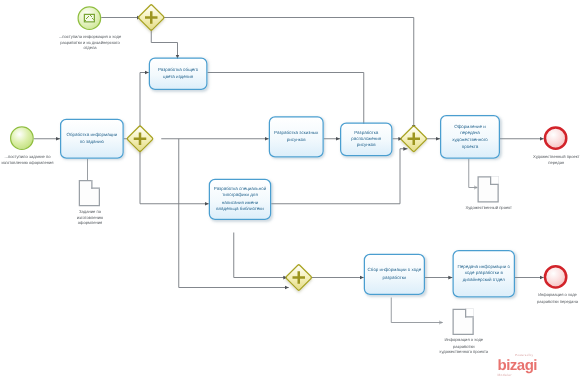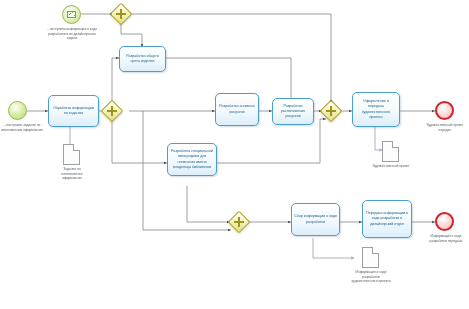--- a/index.html
+++ b/index.html
@@ -304,14 +304,19 @@
   <div class="doc" style="left:382px; top:141px; width:17px; height:21px;">
     <div class="fold"></div>
   </div>
   <div class="label" style="left:372px; top:164px; width:38px;">Художественный проект</div>
 
   <div class="doc" style="left:362px; top:247px; width:17px; height:21px;">
     <div class="fold"></div>
   </div>
   <div class="label" style="left:349px; top:270px; width:44px;">Информация о ходе разработки художественного проекта</div>
 
+  <div class="logo" style="left:398px; top:283px;">
+    <div class="top">Powered by</div>
+    <div class="main">bizagi</div>
+    <div class="sub">Modeler</div>
+  </div>
 
 </div>
 
 </body></html>

